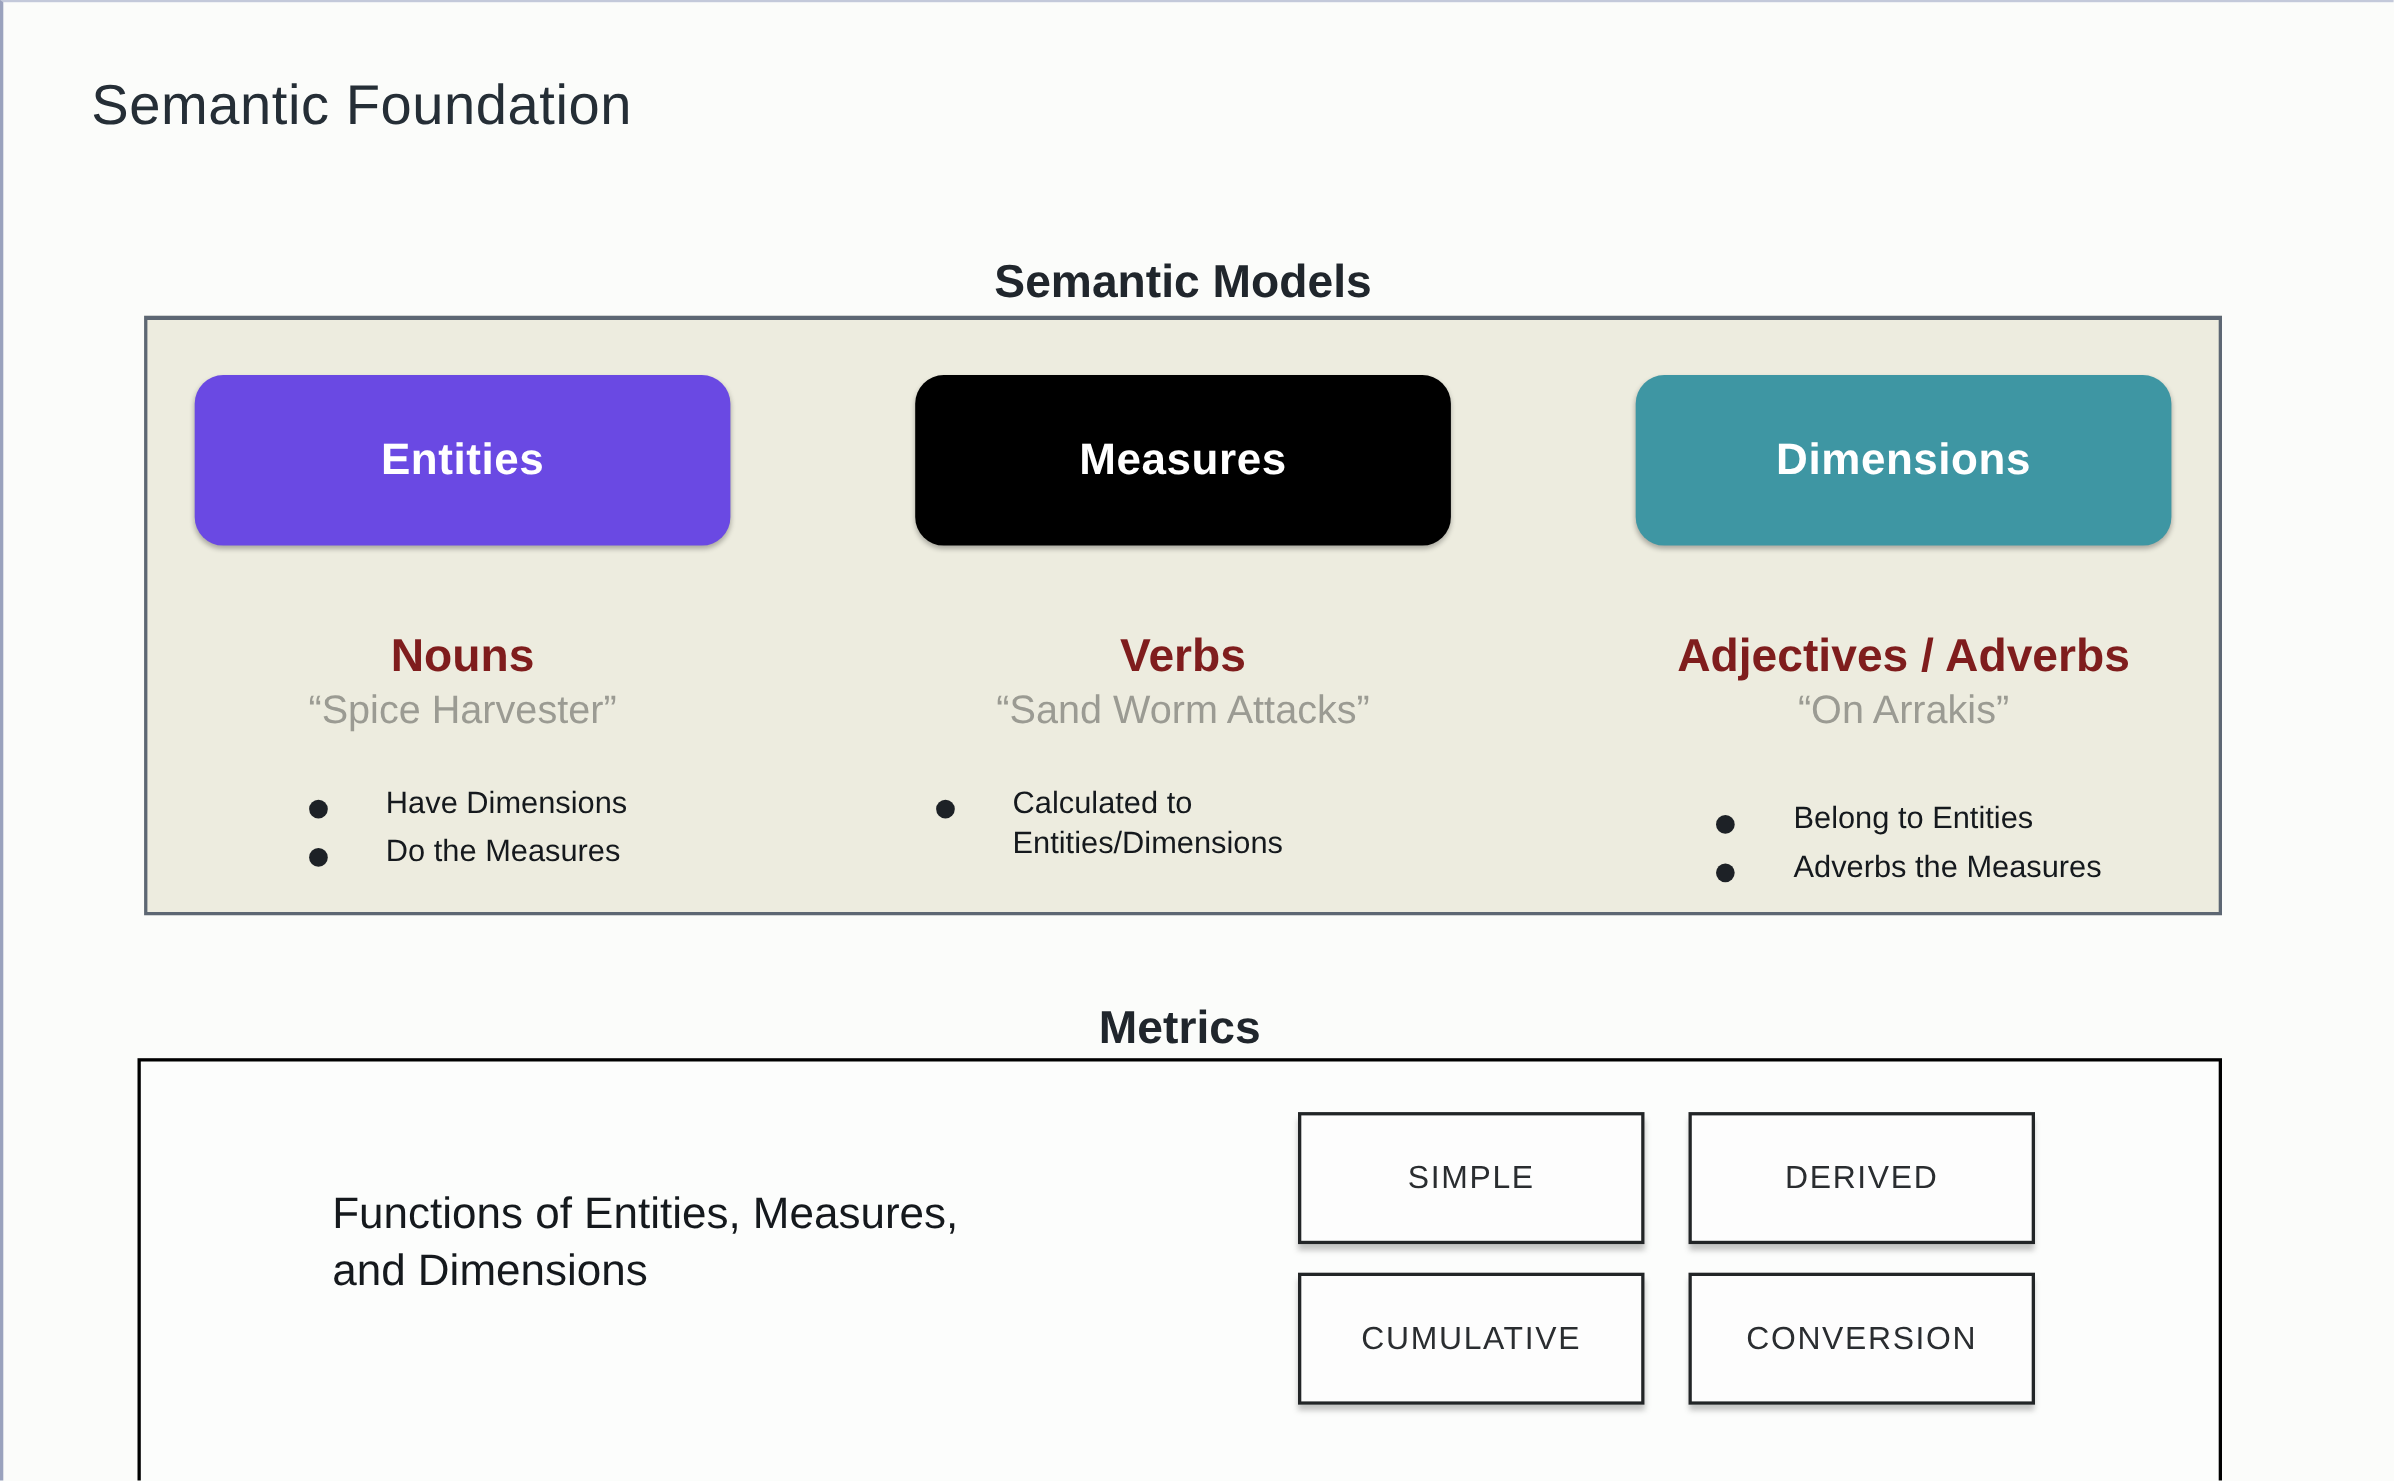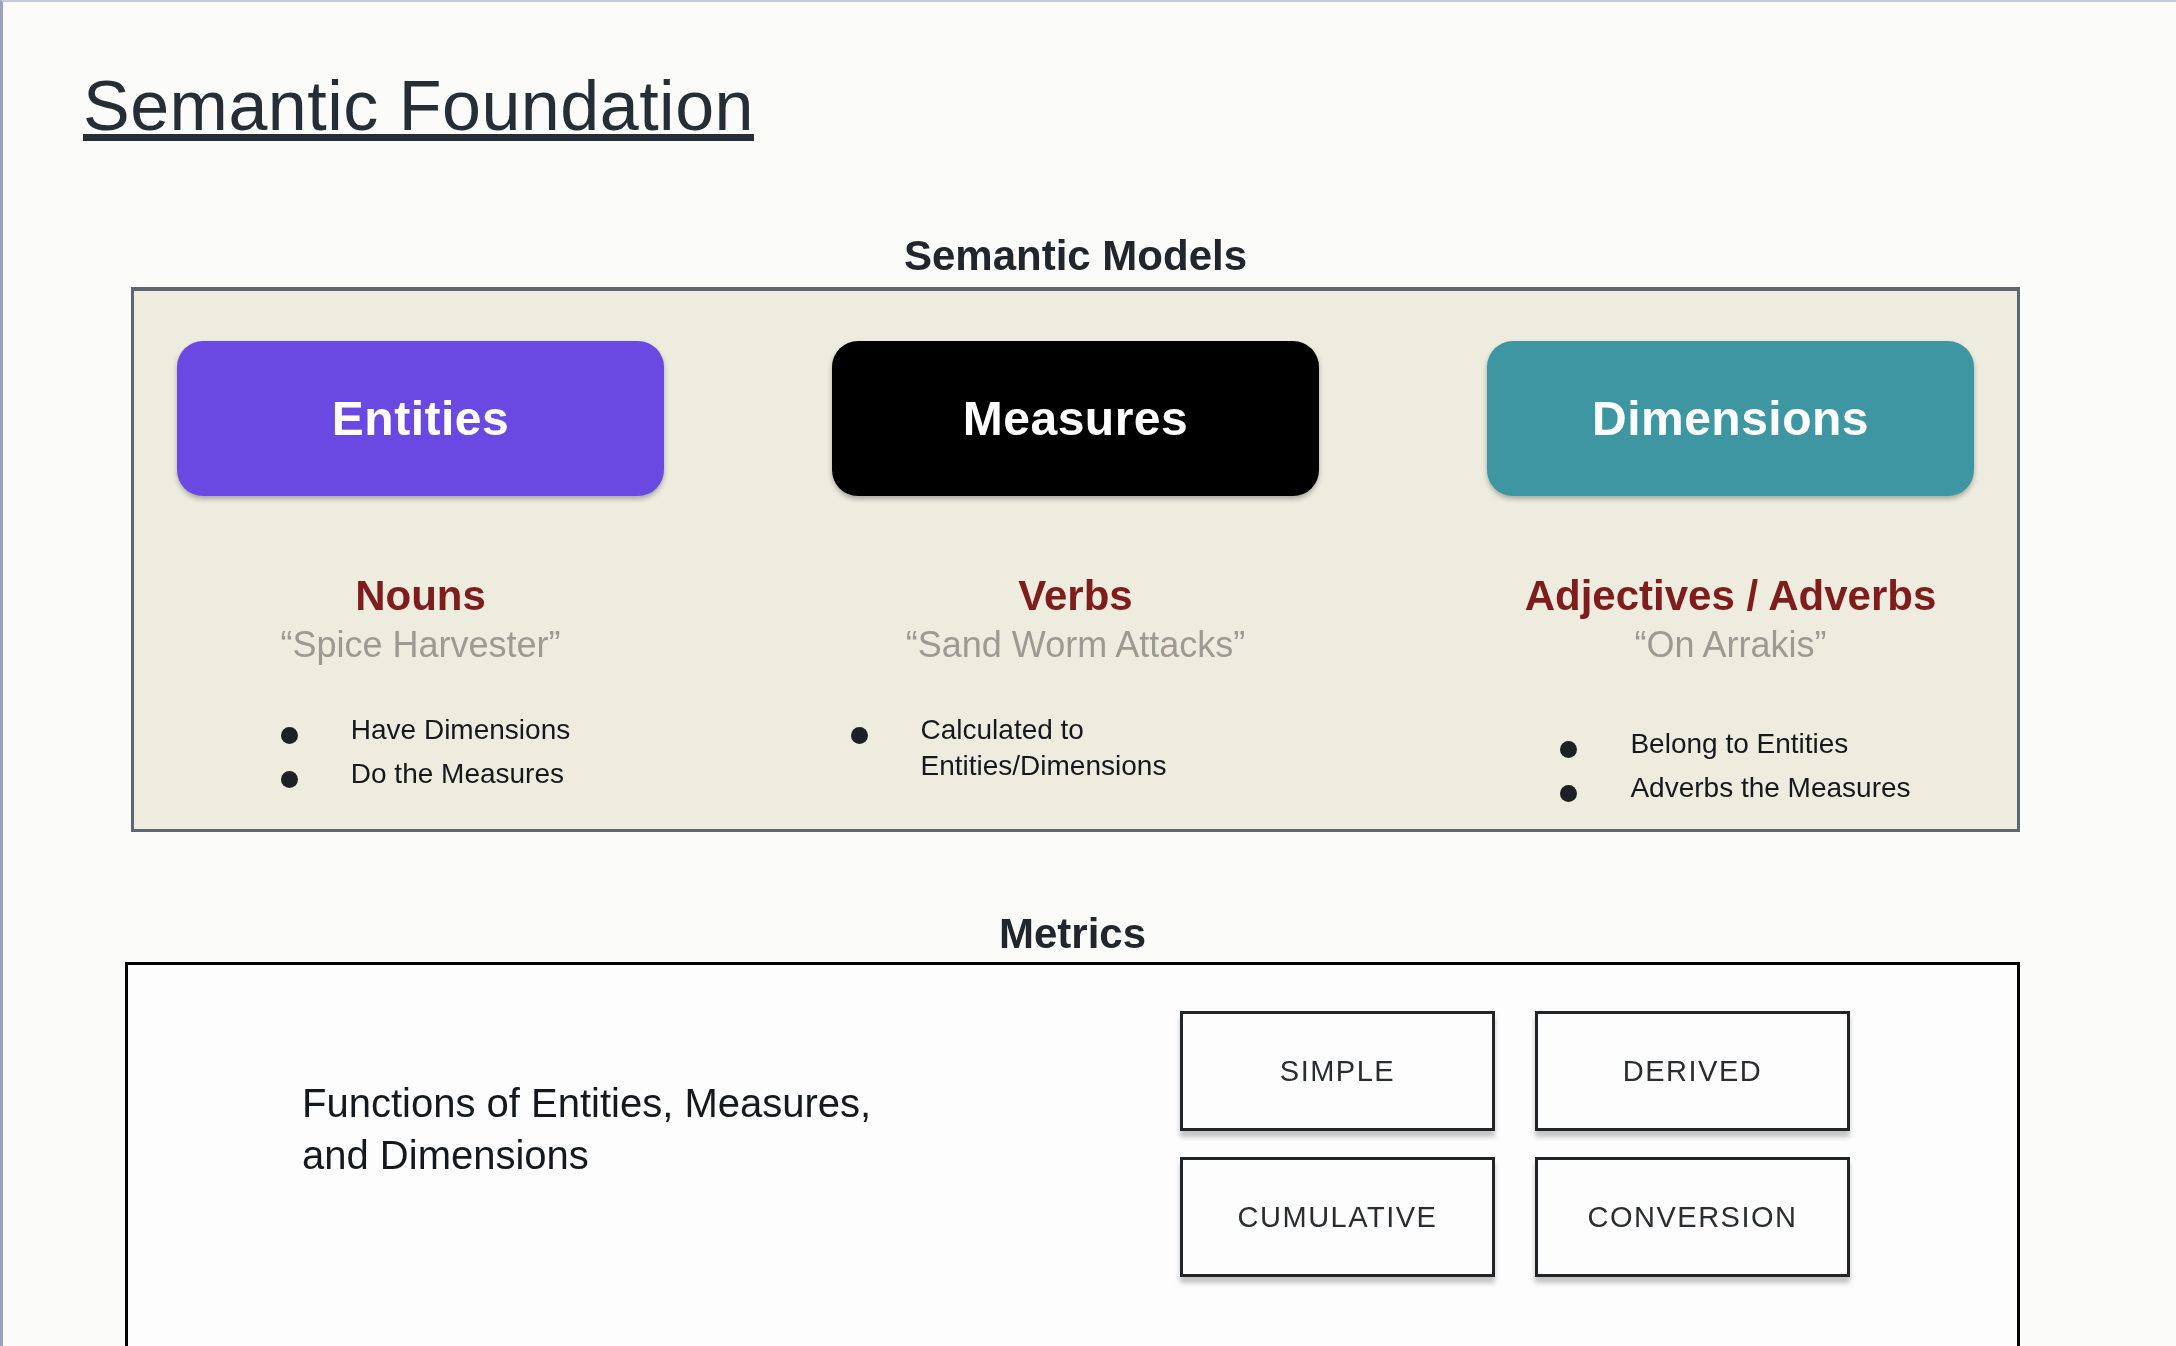--- a/index.html
+++ b/index.html
@@ -11,25 +11,24 @@
     color: #15191d;
     border-top: 2px solid #c3c9da;
     border-left: 3px solid #9aa2bd;
     overflow: hidden;
   }
 
   
   .slide-title {
     position: absolute;
     left: 80px; top: 64px;
-    font-size: 70px;
+    font-size: 51px;
     font-weight: 500;
     letter-spacing: 0.5px;
     color: #252e36;
-    text-decoration: underline;
   }
 
   
   .models-heading {
     position: absolute;
     left: 128px; top: 230px;
     width: 1889px;
     text-align: center;
     font-size: 42px;
     font-weight: 700;
@@ -48,21 +47,21 @@
     padding-top: 50px;
   }
   .model-col { width: 487px; text-align: center; }
   .pill {
     height: 155px;
     border-radius: 26px;
     display: flex;
     align-items: center;
     justify-content: center;
     color: #ffffff;
-    font-size: 48px;
+    font-size: 40px;
     font-weight: 700;
     letter-spacing: 0.5px;
     box-shadow: 0 3px 5px rgba(0,0,0,0.28);
   }
   .pill-entities   { background: #6a49e3; }
   .pill-measures   { background: #000000; }
   .pill-dimensions { background: #3e96a3; }
 
   .role {
     margin-top: 76px;

